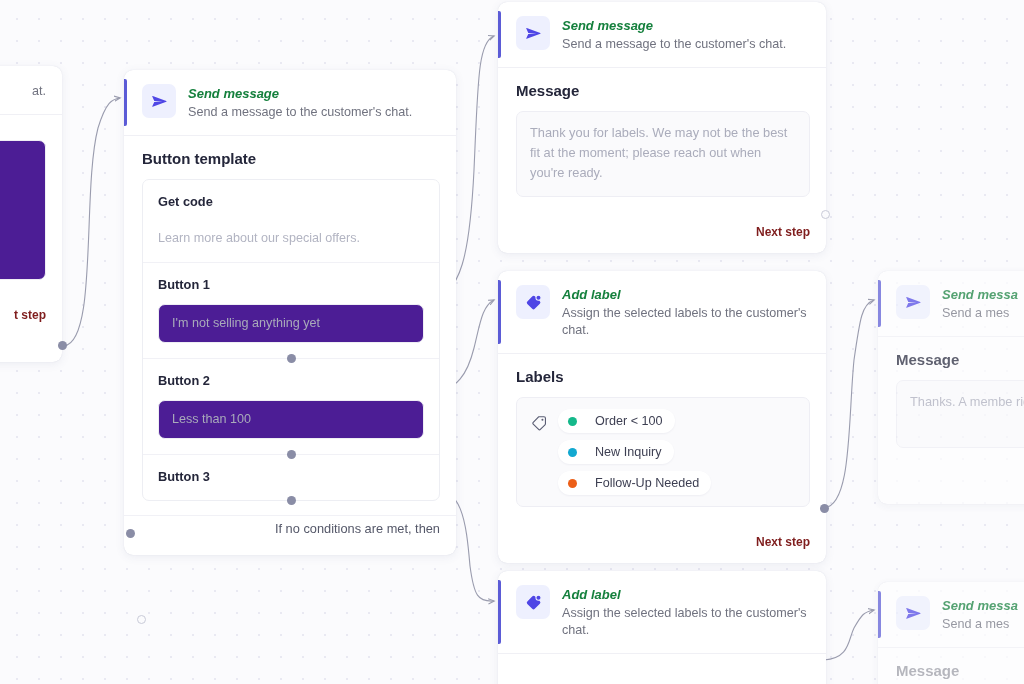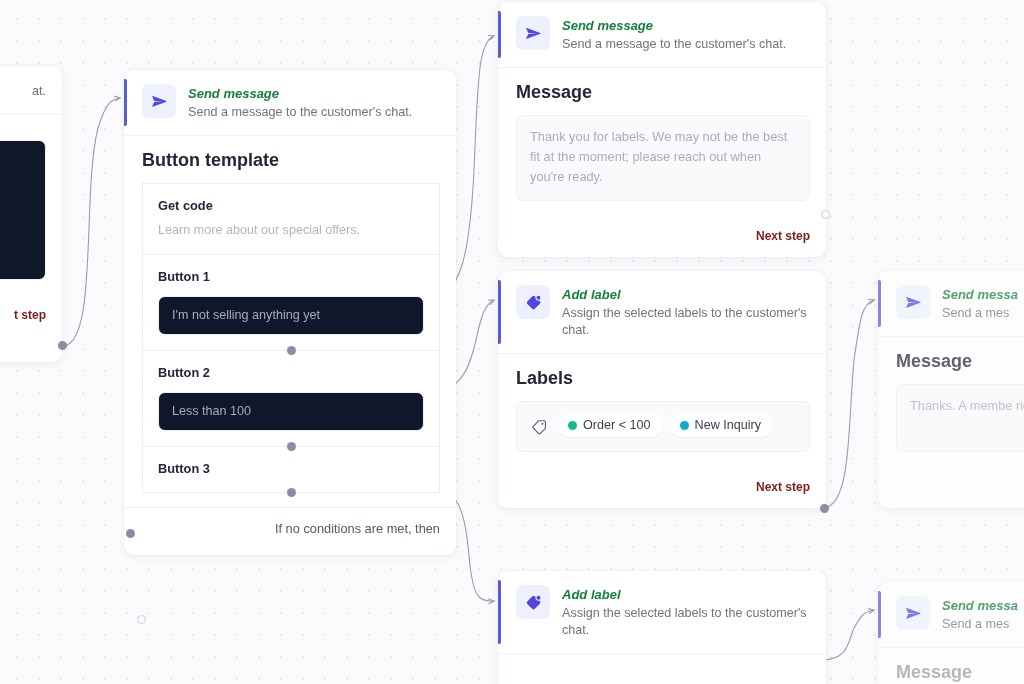--- a/index.html
+++ b/index.html
@@ -82,48 +82,48 @@
   .head-sub {
     color: #70727f;
     font-size: 12.6px;
     line-height: 17px;
     margin-top: 2px;
   }
 
   .card-body { padding: 14px 16px 14px 18px; }
 
   .section-label {
-    font-size: 18px;
+    font-size: 15px;
     font-weight: 700;
     color: #24263a;
     margin-bottom: 12px;
   }
 
   .boxed {
     border: 1px solid #edeef3;
-    border-radius: 0;
+    border-radius: 7px;
   }
 
   .tmpl-row { padding: 13px 15px 15px 15px; position: relative; }
   .tmpl-row + .tmpl-row { border-top: 1px solid #f1f1f6; }
   .tmpl-title {
     font-size: 12.8px;
     font-weight: 700;
     color: #24263a;
     line-height: 17px;
   }
   .tmpl-desc {
     font-size: 12.6px;
     color: #b2b4c2;
     line-height: 17px;
-    margin-top: 8px;
+    margin-top: 20px;
   }
   .field {
     margin-top: 11px;
-    background: #0f172a;
+    background: #4c1d95;
     border: 1px solid #eeeef4;
     border-radius: 7px;
     padding: 10px 13px;
     font-size: 12.6px;
     color: #a9abba;
     line-height: 17px;
   }
 
   .midnode {
     position: absolute;
@@ -153,21 +153,21 @@
     padding: 11px 13px;
     display: flex;
     align-items: flex-start;
     gap: 10px;
   }
   .tag-icon { flex: 0 0 auto; padding-top: 5px; }
   .chips { display: flex; flex-wrap: wrap; gap: 7px; }
   .chip {
     display: inline-flex;
     align-items: center;
-    gap: 6px;
+    gap: 18px;
     background: #ffffff;
     border-radius: 13px;
     padding: 5px 12px 5px 10px;
     font-size: 12.6px;
     color: #3d3f52;
     box-shadow: 0 1px 2px rgba(80,85,130,0.07);
   }
   .dot { width: 9px; height: 9px; border-radius: 50%; flex: 0 0 auto; }
 
   .next-step {
@@ -291,21 +291,21 @@
         <span class="midnode"></span>
       </div>
 
       <div class="tmpl-row">
         <div class="tmpl-title">Button 3</div>
         <span class="midnode"></span>
       </div>
     </div>
   </div>
 
-  <div style="border-top:1px solid #f1f1f6; padding-top:12px; padding-bottom:18px;">
+  <div style="border-top:1px solid #f1f1f6; padding-top:4px; padding-bottom:18px;">
     <div class="cond-row">If no conditions are met, then</div>
   </div>
 </div>
 <div class="port" style="left:126px; top:529px;"></div>
 <div class="port-hollow" style="left:137px; top:615px;"></div>
 
 <div class="card" id="card-send-1">
   <div class="card-head">
     <div class="head-icon">
       <svg width="19" height="19" viewBox="0 0 24 24" aria-hidden="true">
@@ -349,20 +349,24 @@
       </span>
       <span class="chips">
         <span class="chip">
           <span class="dot" style="background:#14b88a"></span>
           <span>Order &lt; 100</span>
         </span>
         <span class="chip">
           <span class="dot" style="background:#12a8d0"></span>
           <span>New Inquiry</span>
         </span>
+        <span class="chip">
+          <span class="dot" style="background:#ec5f18"></span>
+          <span>Follow-Up Needed</span>
+        </span>
       </span>
     </div>
   </div>
   <div class="next-step">Next step</div>
 </div>
 <div class="port" style="left:820px; top:504px;"></div>
 
 <div class="card faded-soft" id="card-send-2">
   <div class="card-head">
     <div class="head-icon">

